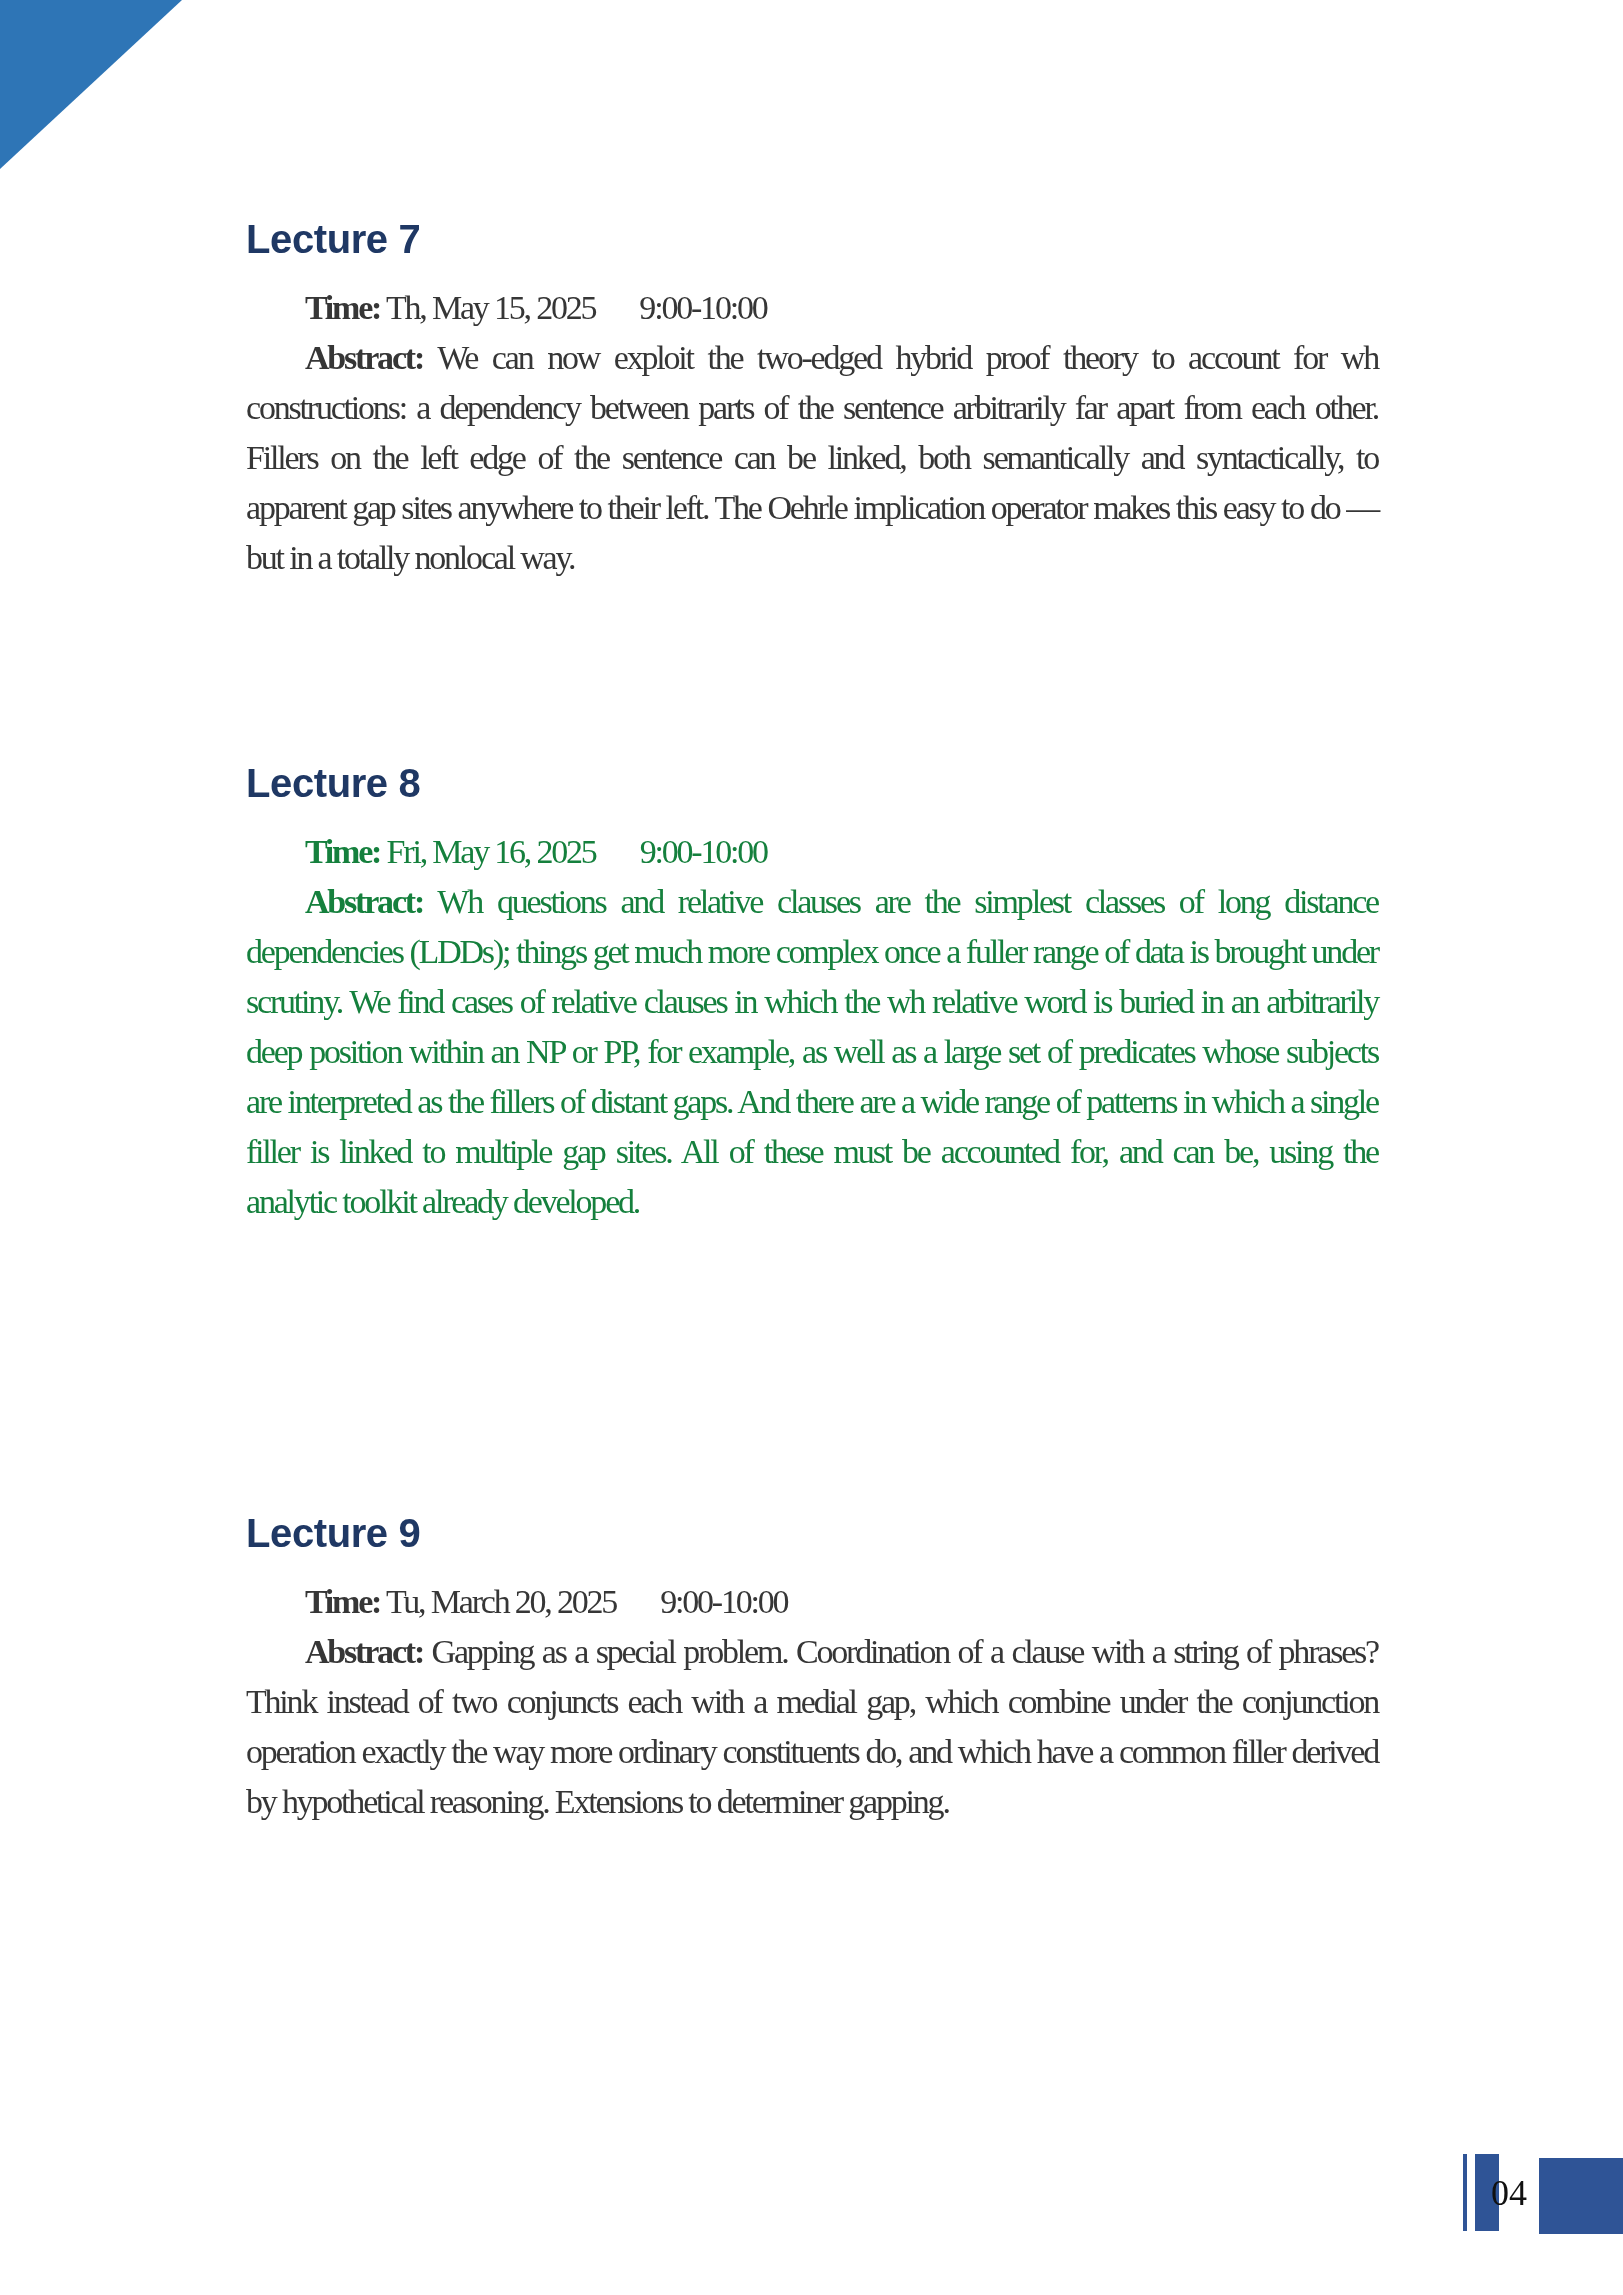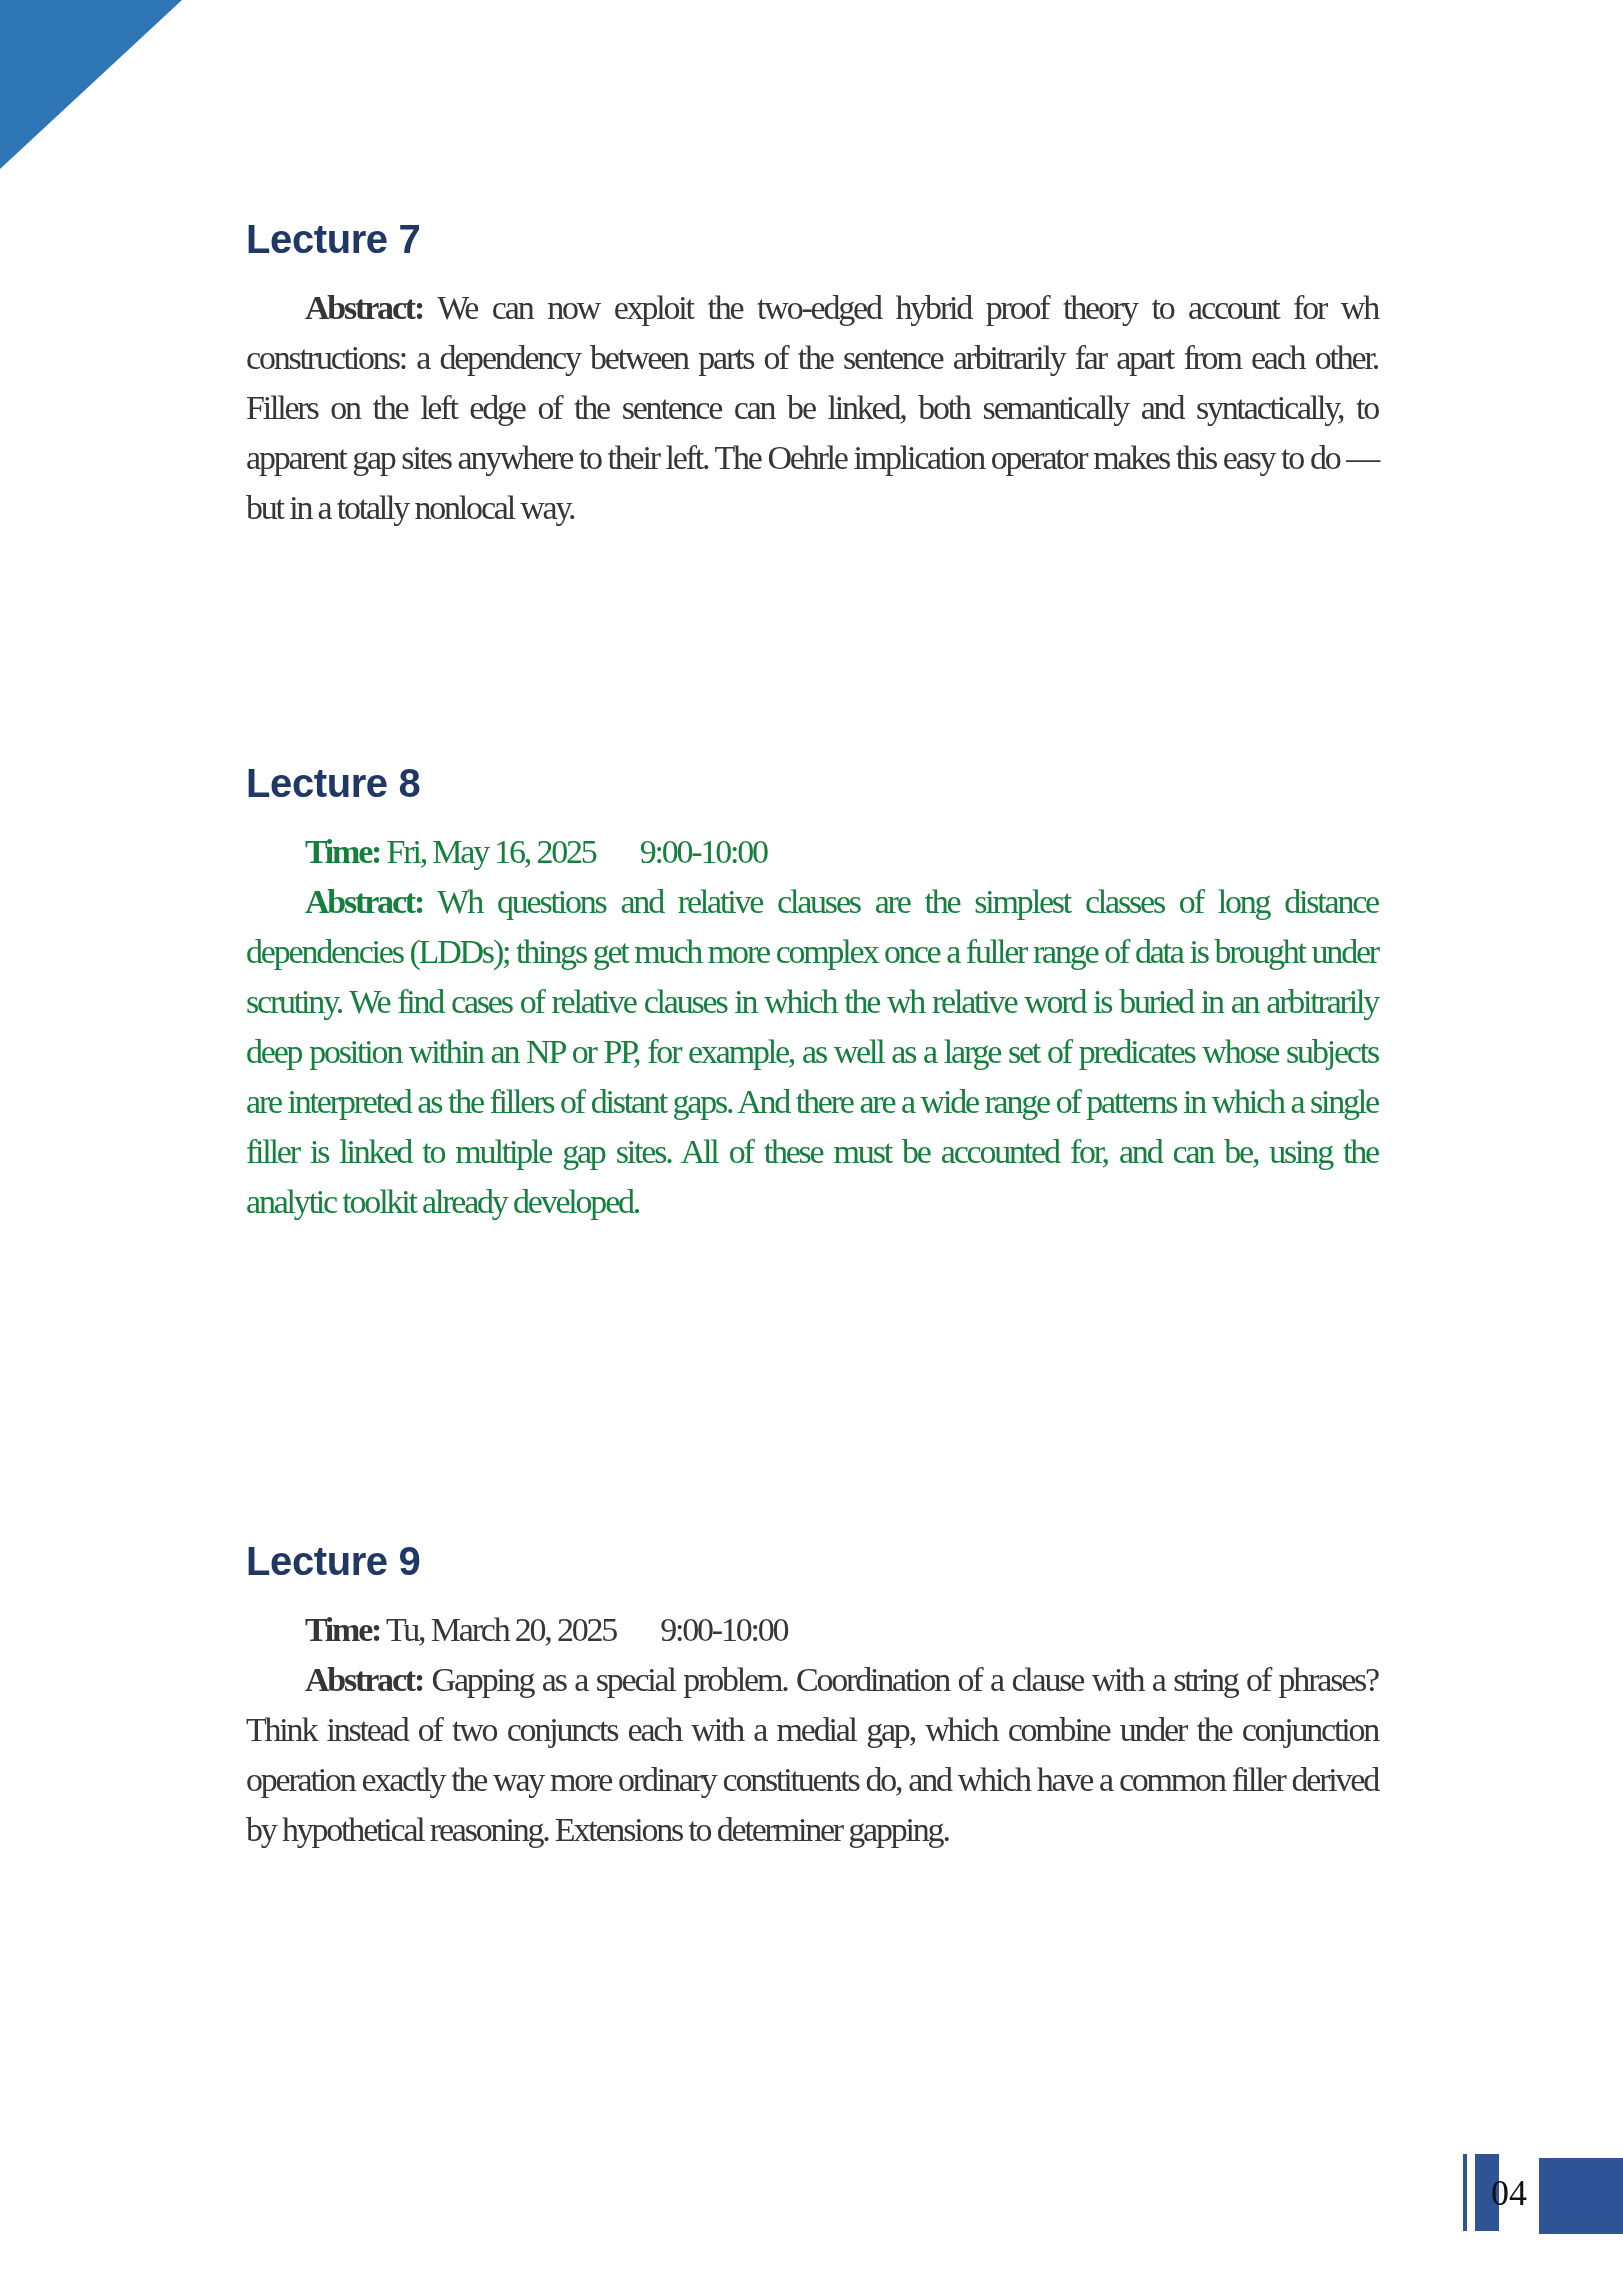--- a/index.html
+++ b/index.html
@@ -79,34 +79,35 @@
   #sec-2 { top: 1510px; }
 </style>
 </head>
 <body>
 
 <div class="corner-triangle"></div>
 
 <div class="section" id="sec-0">
   <div class="lecture-title" style="color: rgb(31, 56, 100);">Lecture 7</div>
   <div class="details" style="color: rgb(54, 54, 54);">
+    <p><span class="lbl">Time:</span> <span>Th, May 15, 2025</span><span class="tgap"></span><span>9:00-10:00</span></p>
     <p><span class="lbl">Abstract:</span> <span>We can now exploit the two-edged hybrid proof theory to account for wh constructions: a dependency between parts of the sentence arbitrarily far apart from each other. Fillers on the left edge of the sentence can be linked, both semantically and syntactically, to apparent gap sites anywhere to their left. The Oehrle implication operator makes this easy to do — but in a totally nonlocal way.</span></p>
   </div>
 </div>
 
 <div class="section" id="sec-1">
   <div class="lecture-title" style="color: rgb(31, 56, 100);">Lecture 8</div>
   <div class="details" style="color: #15803d; font-family: Liberation Serif, serif;">
     <p><span class="lbl">Time:</span> <span>Fri, May 16, 2025</span><span class="tgap"></span><span>9:00-10:00</span></p>
     <p><span class="lbl">Abstract:</span> <span>Wh questions and relative clauses are the simplest classes of long distance dependencies (LDDs); things get much more complex once a fuller range of data is brought under scrutiny. We find cases of relative clauses in which the wh relative word is buried in an arbitrarily deep position within an NP or PP, for example, as well as a large set of predicates whose subjects are interpreted as the fillers of distant gaps. And there are a wide range of patterns in which a single filler is linked to multiple gap sites. All of these must be accounted for, and can be, using the analytic toolkit already developed.</span></p>
   </div>
 </div>
 
 <div class="section" id="sec-2">
-  <div class="lecture-title" style="color: rgb(31, 56, 100); margin-top: 28px;">Lecture 9</div>
+  <div class="lecture-title" style="color: rgb(31, 56, 100);">Lecture 9</div>
   <div class="details" style="color: rgb(54, 54, 54);">
     <p><span class="lbl">Time:</span> <span>Tu, March 20, 2025</span><span class="tgap"></span><span>9:00-10:00</span></p>
     <p><span class="lbl">Abstract:</span> <span>Gapping as a special problem. Coordination of a clause with a string of phrases? Think instead of two conjuncts each with a medial gap, which combine under the conjunction operation exactly the way more ordinary constituents do, and which have a common filler derived by hypothetical reasoning. Extensions to determiner gapping.</span></p>
   </div>
 </div>
 
 <div class="footer-bar-thin" style="background: rgb(47, 84, 150);"></div>
 <div class="footer-bar-wide" style="background: rgb(47, 84, 150);"></div>
 <div class="page-number">04</div>
 <div class="footer-rect" style="background: rgb(47, 84, 150);"></div>

